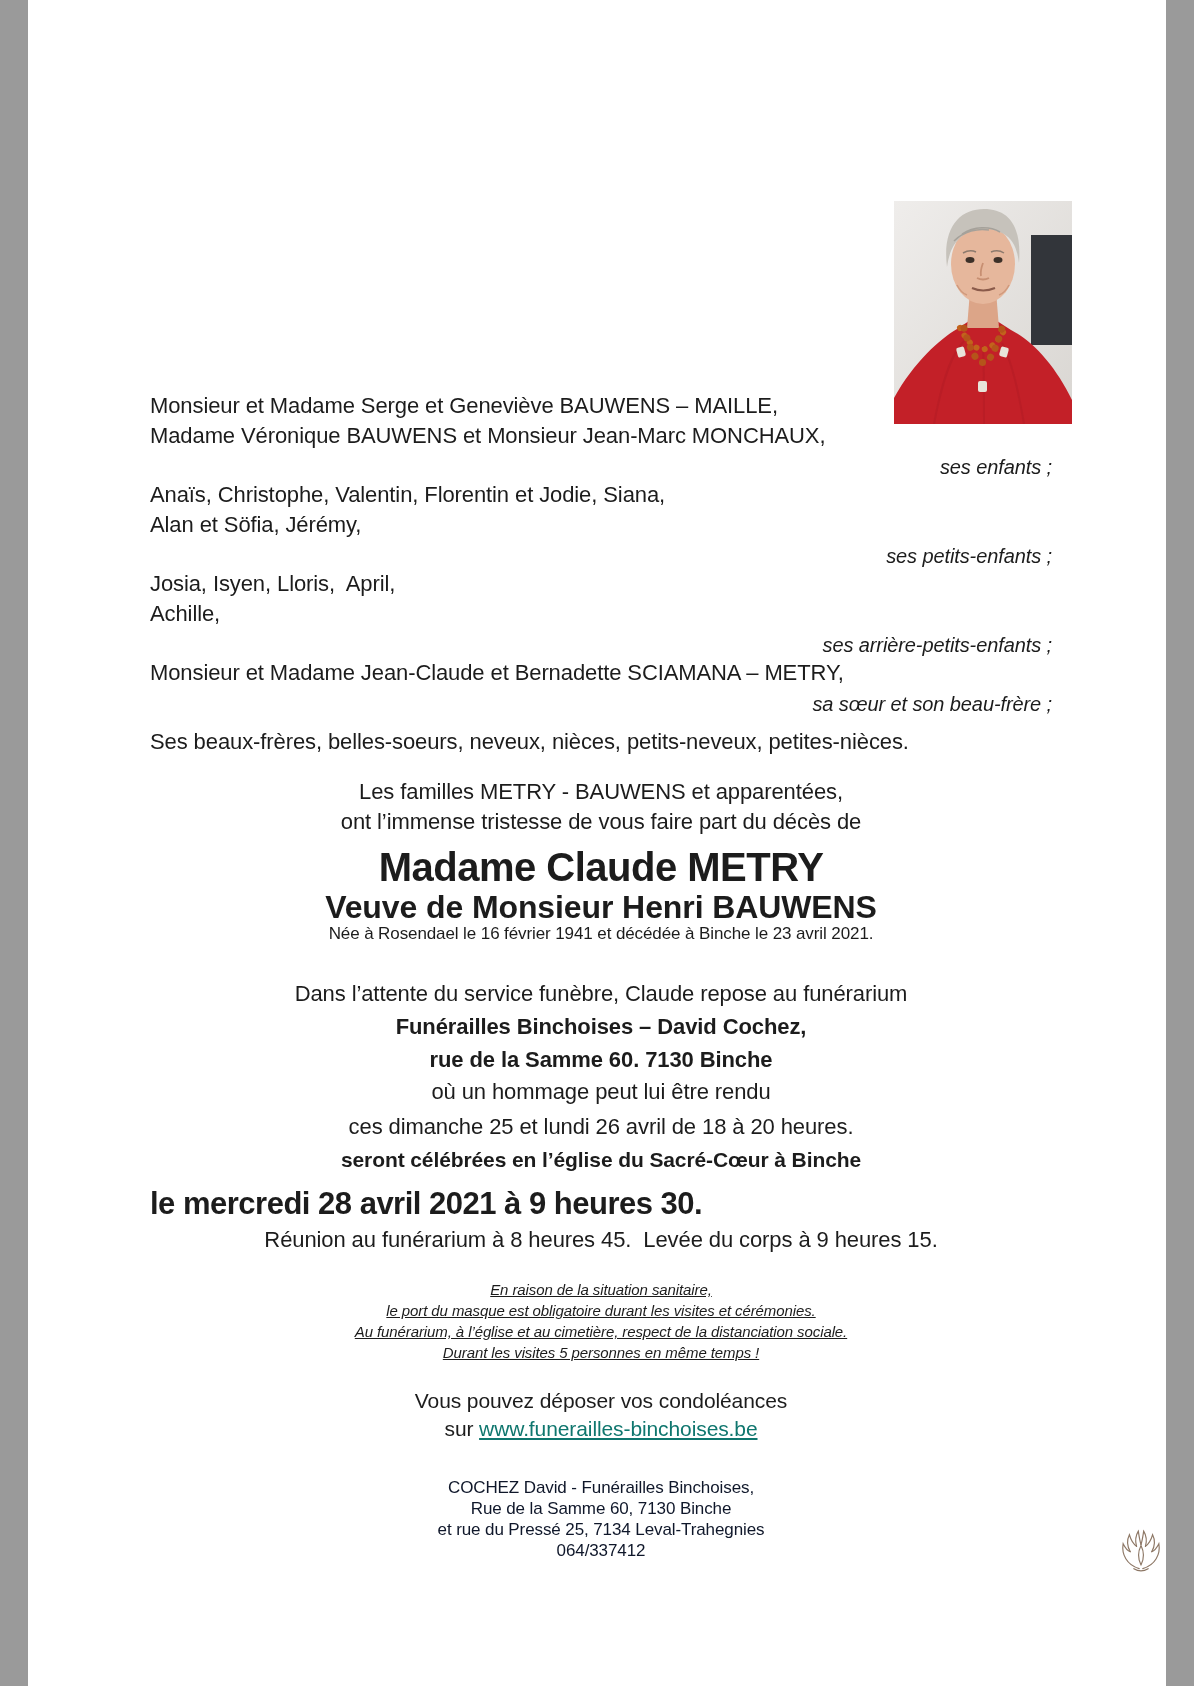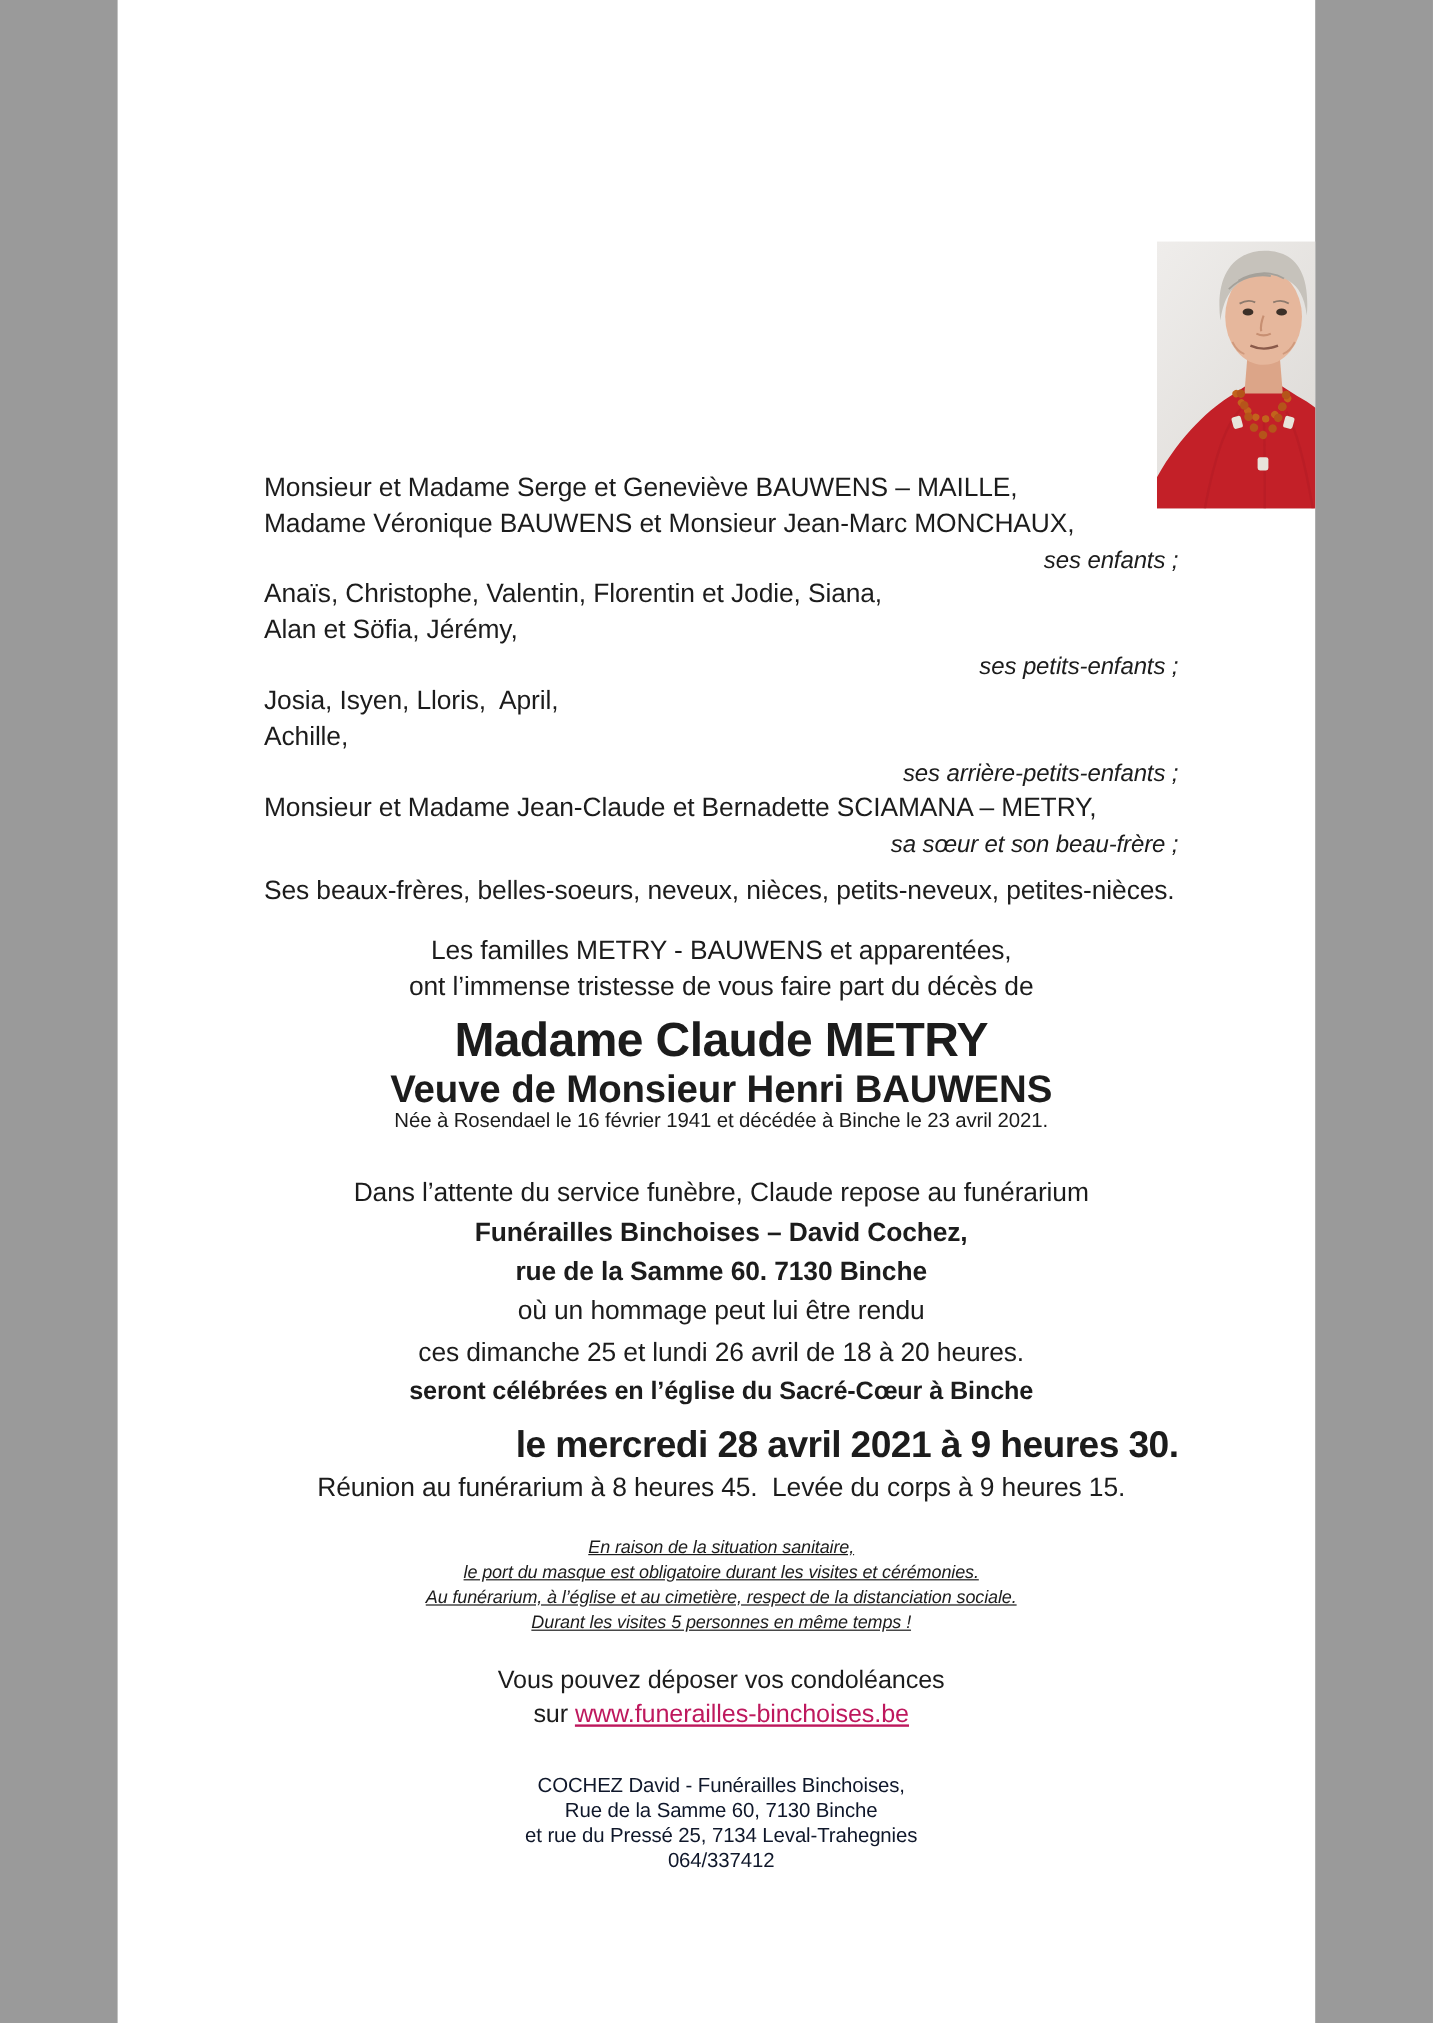--- a/index.html
+++ b/index.html
@@ -1,18 +1,18 @@
 <!DOCTYPE html>
 <html><head>
 <meta charset="utf-8">
 <style>
   html,body { margin:0; padding:0; background:#9a9a9a; }
   .page {
     position:relative;
-    width:998px; height:1686px;
+    width:1138px; height:1686px;
     margin:0 auto;
     background:#ffffff;
     font-family:"Liberation Sans", sans-serif;
     color:#1c1c1c;
     overflow:hidden;
     letter-spacing:-0.1px;
   }
   .content { position:absolute; inset:0; padding:391px 114px 0 122px; }
 
   .fl   { font-size:22px; line-height:30px; text-align:left; }
@@ -27,29 +27,29 @@
   .life-dates { font-size:17px; line-height:22px; text-align:center; margin-top:2px; }
 
   .repose-intro { margin-top:34px; }
   .bold { font-weight:700; }
   .m3 { margin-top:3px; }
   .m2 { margin-top:2px; }
   .m5 { margin-top:5px; }
 
   .cer1 { font-size:21px; line-height:30px; font-weight:700; text-align:center; margin-top:20px; }
   .cer2 { font-size:21px; line-height:30px; font-weight:700; text-align:center; margin-top:3px; }
-  .cer-date { font-size:31px; line-height:38px; font-weight:700; text-align:right; margin-top:10px; letter-spacing:-0.5px; }
+  .cer-date { font-size:31px; line-height:38px; font-weight:700; text-align:left; margin-top:10px; letter-spacing:-0.5px; }
   .schedule { margin-top:2px; }
 
   .covid { margin-top:24px; }
   .covid div { font-size:15px; line-height:21px; font-style:italic; text-align:center; text-decoration:underline; }
 
   .cond { font-size:21px; line-height:28px; text-align:center; }
   .cond1 { margin-top:24px; }
-  .weblink { color:#be185d; text-decoration:underline; cursor:pointer; }
+  .weblink { color:#0f766e; text-decoration:underline; cursor:pointer; }
 
   .footer { margin-top:34px; color:#0f172a; }
   .footer div { font-size:17px; line-height:21px; text-align:center; }
 
   .photo {
     position:absolute; left:866px; top:201px; width:178px; height:223px;
     overflow:hidden;
   }
   .logo { position:absolute; left:1086px; top:1524px; width:54px; height:50px; }
 </style>

